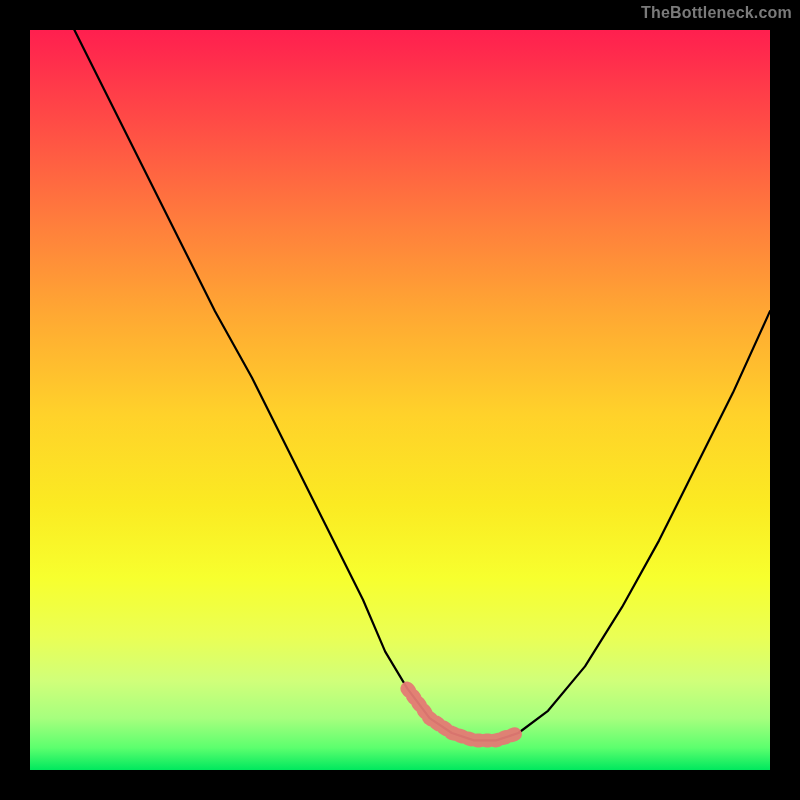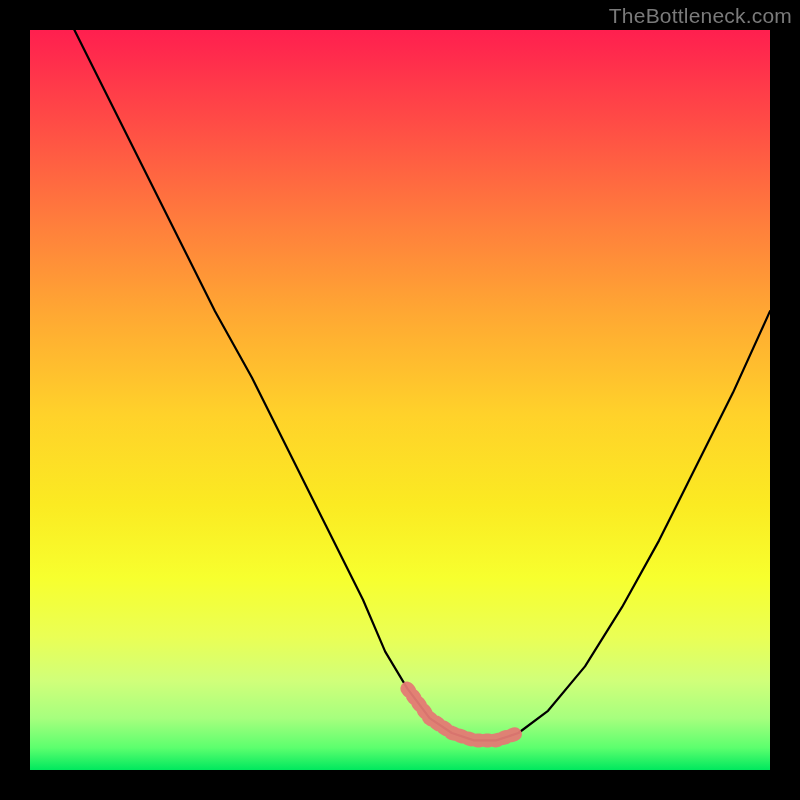--- a/index.html
+++ b/index.html
@@ -45,22 +45,22 @@
     left: 0;
     top: 0;
     width: 740px;
     height: 740px;
   }
   .watermark {
     position: absolute;
     top: 4px;
     right: 8px;
     color: #7a7a7a;
-    font-size: 21px;
-    font-weight: 400;
+    font-size: 16px;
+    font-weight: 700;
     letter-spacing: 0.2px;
   }
 </style>
 </head>
 <body>
 
 <div class="frame">
 
   <div class="plot-area">
     <svg class="overlay" viewBox="0 0 740 740" preserveAspectRatio="none">

